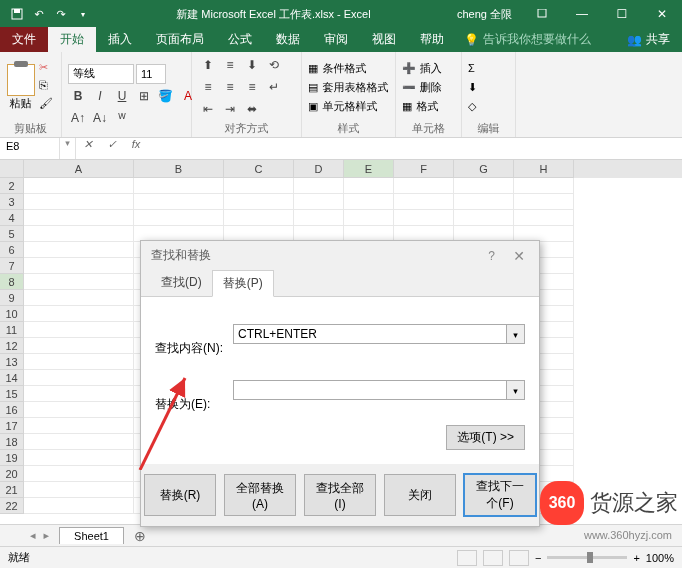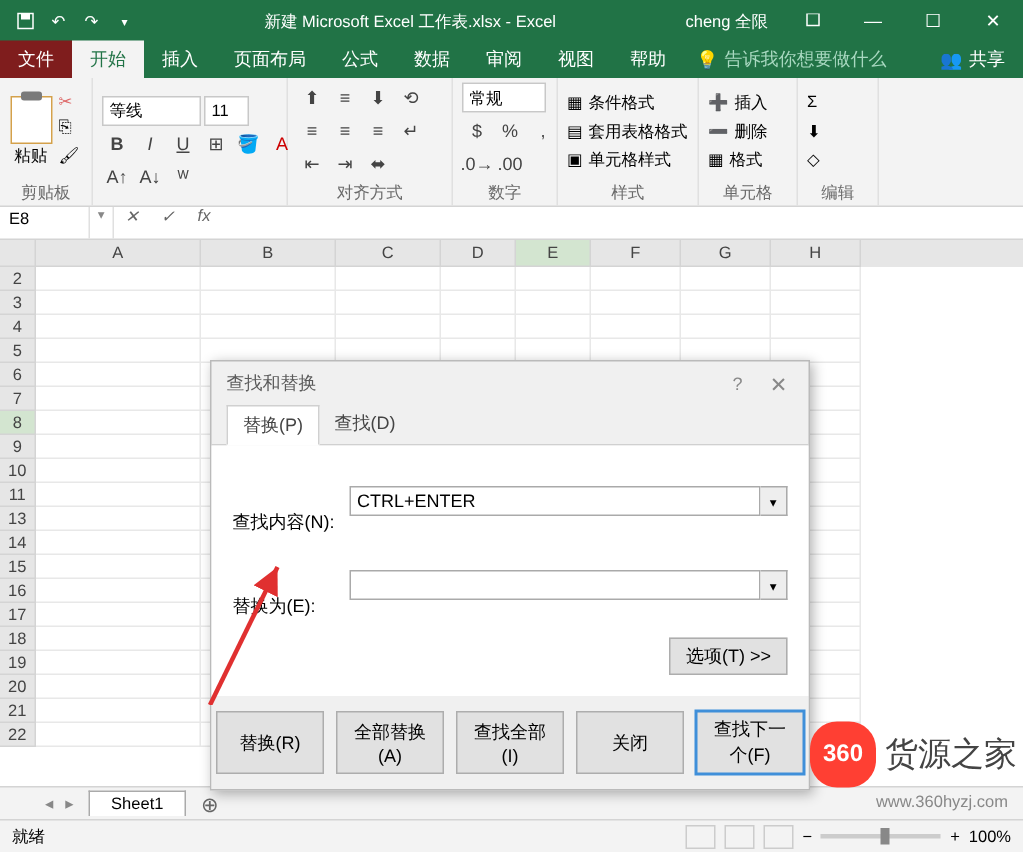--- a/index.html
+++ b/index.html
@@ -182,37 +182,20 @@
       </div>
       <div class="font-row">
         <div class="fbtn">⇤</div>
         <div class="fbtn">⇥</div>
         <div class="fbtn">⬌</div>
       </div>
     </div>
       </div>
     <div class="rgroup-label">对齐方式</div>
   </div>
-  <div class="rgroup" style="width:70px">
-    <div class="rgroup-body">
-        <div class="font-col">
-      <div class="combo" style="width:56px">常规</div>
-      <div class="font-row">
-        <div class="fbtn">$</div>
-        <div class="fbtn">%</div>
-        <div class="fbtn">,</div>
-      </div>
-      <div class="font-row">
-        <div class="fbtn">.0→</div>
-        <div class="fbtn">.00</div>
-      </div>
-    </div>
-      </div>
-    <div class="rgroup-label">数字</div>
-  </div>
   <div class="rgroup" style="width:94px">
     <div class="rgroup-body">
         <div class="font-col" style="gap:1px">
       <div class="menu-item">
             <span>▦</span>
             <span>条件格式</span>
           </div>
       <div class="menu-item">
             <span>▤</span>
             <span>套用表格格式</span>
@@ -388,20 +371,31 @@
         <div class="cell" style="width: 110px;"></div>
         <div class="cell" style="width: 90px;"></div>
         <div class="cell" style="width: 70px;"></div>
         <div class="cell" style="width: 50px;"></div>
         <div class="cell" style="width: 50px;"></div>
         <div class="cell" style="width: 60px;"></div>
         <div class="cell" style="width: 60px;"></div>
         <div class="cell" style="width: 60px;"></div>
       </div>
       <div class="row">
+        <div class="rowhead">12</div>
+        <div class="cell" style="width: 110px;"></div>
+        <div class="cell" style="width: 90px;"></div>
+        <div class="cell" style="width: 70px;"></div>
+        <div class="cell" style="width: 50px;"></div>
+        <div class="cell" style="width: 50px;"></div>
+        <div class="cell" style="width: 60px;"></div>
+        <div class="cell" style="width: 60px;"></div>
+        <div class="cell" style="width: 60px;"></div>
+      </div>
+      <div class="row">
         <div class="rowhead">13</div>
         <div class="cell" style="width: 110px;"></div>
         <div class="cell" style="width: 90px;"></div>
         <div class="cell" style="width: 70px;"></div>
         <div class="cell" style="width: 50px;"></div>
         <div class="cell" style="width: 50px;"></div>
         <div class="cell" style="width: 60px;"></div>
         <div class="cell" style="width: 60px;"></div>
         <div class="cell" style="width: 60px;"></div>
       </div>
@@ -529,22 +523,22 @@
   </div>
 </div>
 
 <div class="dialog">
   <div class="dialog-title">
     <span class="dialog-title-text">查找和替换</span>
     <span style="margin-right:14px;color:#888">?</span>
     <span class="dialog-close">✕</span>
   </div>
   <div class="dialog-tabs">
+    <div class="dtab">查找(D)</div>
     <div class="dtab active">替换(P)</div>
-    <div class="dtab">查找(D)</div>
   </div>
   <div class="dialog-body">
     <div class="form-row">
       <div class="form-label">查找内容(N):</div>
       <input class="form-input" value="CTRL+ENTER" style="">
       <div class="form-dd">▾</div>
     </div>
     <div class="form-row">
       <div class="form-label">替换为(E):</div>
       <input class="form-input" value="" style="">

